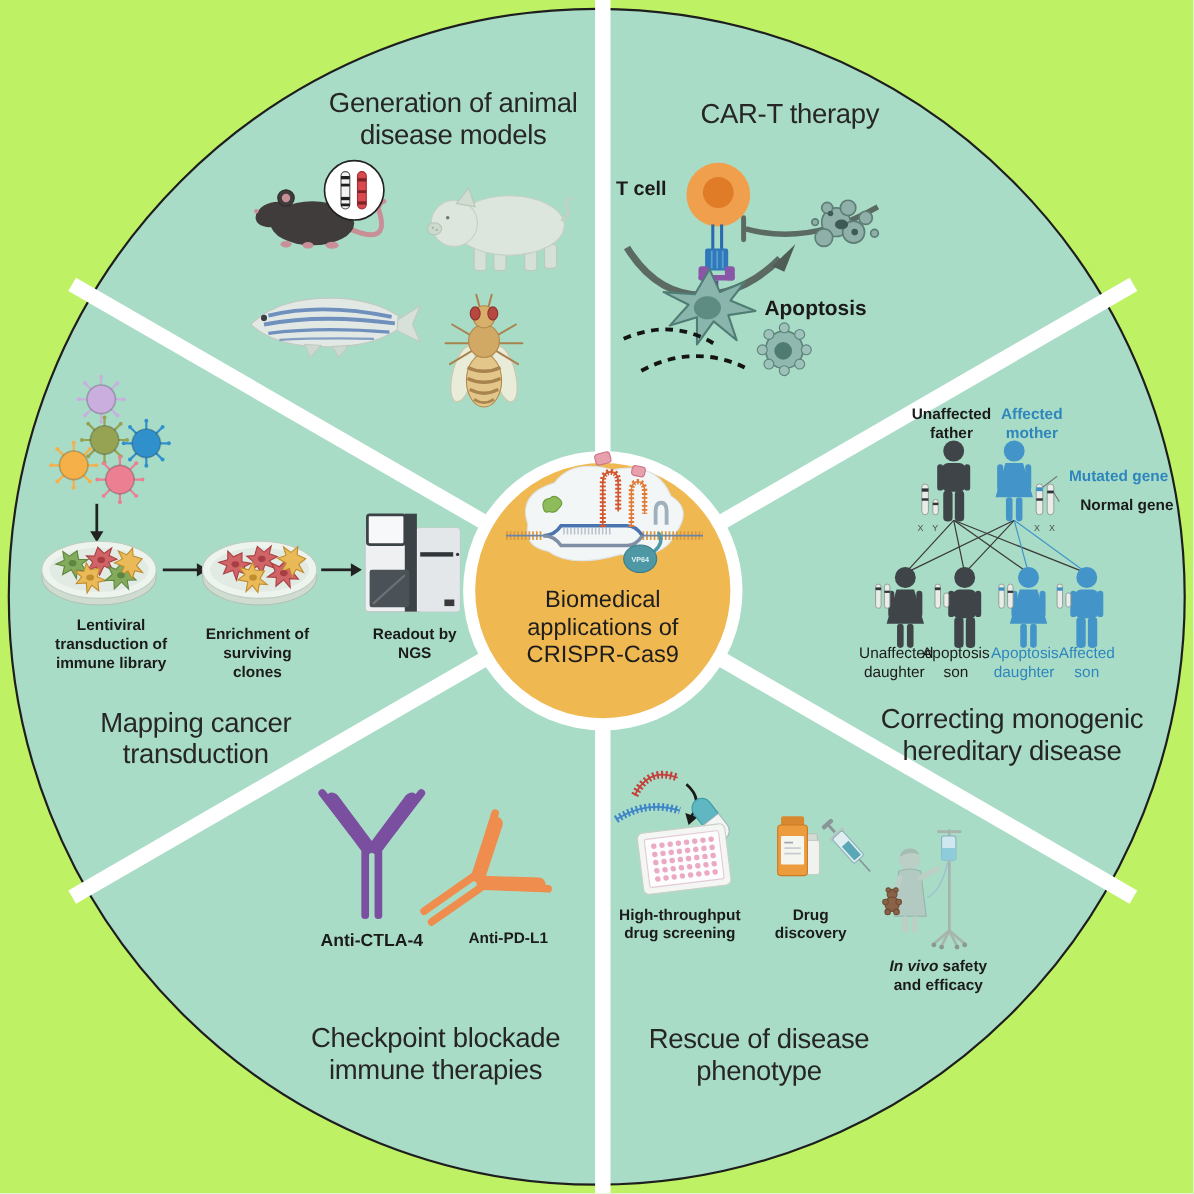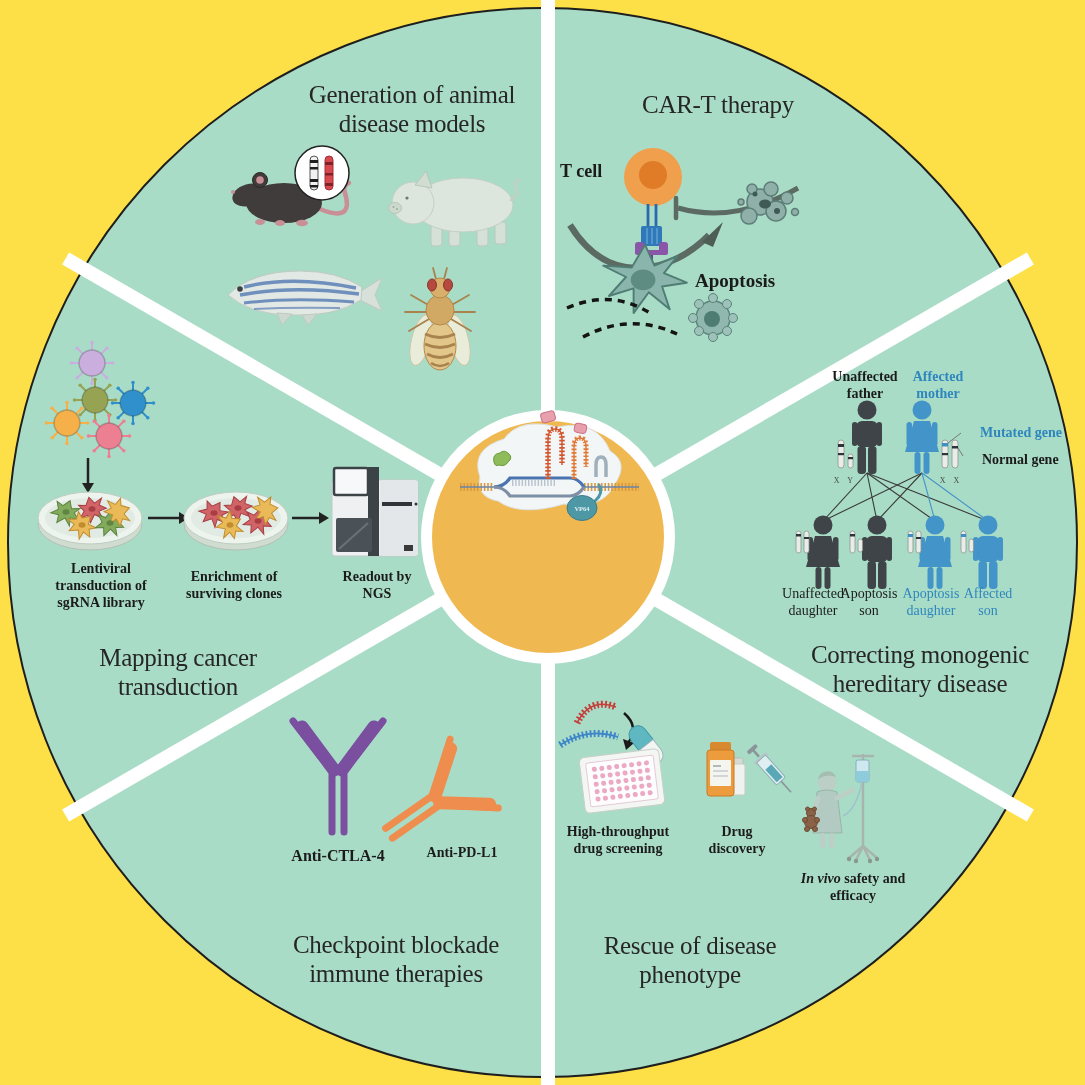--- a/index.html
+++ b/index.html
@@ -1,17 +1,17 @@
 <!DOCTYPE html>
 <html><head>
 <meta charset="utf-8">
 <style>
   html,body{margin:0;padding:0;background:#fff;}
-  #canvas{position:relative;width:1085px;height:1085px;background:#fde047;overflow:hidden;
-          font-family:Liberation Serif, serif;color:#232323;}
+  #canvas{position:relative;width:1085px;height:1085px;background:#bef264;overflow:hidden;
+          font-family:Liberation Sans, sans-serif;color:#232323;}
   .abs{position:absolute;}
   .big-circle{left:7px;top:7px;width:1071px;height:1071px;border-radius:50%;
               background:#a9dcc7;border:2.5px solid #1e1e1e;box-sizing:border-box;}
   .spoke{left:541px;top:-20px;width:14px;height:560px;background:#fff;transform-origin:7px 557px;}
   .center-ring{left:421px;top:410px;width:254px;height:254px;border-radius:50%;background:#fff;}
   .center-circle{left:432px;top:421px;width:232px;height:232px;border-radius:50%;background:#f0b851;}
   .seg-title{font-size:25px;line-height:1.16;text-align:center;color:#262626;letter-spacing:-0.3px;}
   .lbl{font-size:14px;font-weight:bold;line-height:1.22;text-align:center;color:#1b1b1b;}
   .lbl-lg{font-size:18px;font-weight:bold;color:#1b1b1b;}
   .plain{font-weight:normal;}
@@ -353,21 +353,21 @@
       <rect x="38" y="2" width="11" height="89" fill="#3c4347"></rect>
       <rect x="4" y="3" width="34" height="27" rx="2" fill="#f7f8f9" stroke="#3c4347" stroke-width="2.5"></rect>
       <rect x="52" y="37" width="30" height="4" fill="#2f3539"></rect>
       <circle cx="86" cy="39" r="1.5" fill="#2f3539"></circle>
       <rect x="6" y="53" width="36" height="34" rx="2" fill="#4b5257"></rect>
       <path d="M9,84 L38,58" stroke="#6a7277" stroke-width="2"></path>
       <rect x="74" y="80" width="9" height="6" fill="#3a3a3a"></rect>
     </g>
   </svg>
 
-  <div class="abs lbl" style="left:36px;top:560px;width:130px;">Lentiviral transduction of sgRNA library</div>
+  <div class="abs lbl" style="left:36px;top:560px;width:130px;">Lentiviral transduction of immune library</div>
   <div class="abs lbl" style="left:184px;top:568px;width:100px;">Enrichment of surviving clones</div>
   <div class="abs lbl" style="left:332px;top:568px;width:90px;">Readout by NGS</div>
   <div class="abs seg-title" style="left:58px;top:643px;width:240px;">Mapping cancer transduction</div>
 
   <svg class="abs" style="left:278px;top:700px;" width="270" height="150" viewBox="0 0 270 150">
     <g transform="translate(60,20)" stroke="#7a4fa0" stroke-linecap="round" fill="none">
       <path d="M-6,55 L-6,112" stroke-width="7"></path>
       <path d="M6,55 L6,112" stroke-width="7"></path>
       <path d="M-4,50 L-36,7" stroke-width="13"></path>
       <path d="M4,50 L36,7" stroke-width="13"></path>
@@ -495,14 +495,15 @@
         <rect x="-2" y="-7" width="12" height="9" rx="3" fill="#e8a0ac" stroke="#c97386"></rect>
       </g>
     <path d="M144,72 L144,60 Q144,52 149,52 Q154,52 154,60 L154,72" fill="none" stroke="#9fb0bc" stroke-width="3.5"></path>
 
     <path d="M42,57 Q40,49 48,48 Q52,44 57,49 Q61,53 56,57 Q53,62 47,60 Q43,62 42,57 Z" fill="#8fbc5a" stroke="#6a9a3c"></path>
     <path d="M143,96 Q152,88 147,80" fill="none" stroke="#4e98a6" stroke-width="3" stroke-linecap="round"></path>
     <ellipse cx="130" cy="103" rx="15" ry="12.5" fill="#4e98a6" stroke="#3b7d8a"></ellipse>
     <text x="130" y="106" font-size="6.5" font-weight="bold" fill="#dff0f2" text-anchor="middle">VP64</text>
   </svg>
 
+  <div class="abs center-title" style="left:448px;top:533px;width:200px;">Biomedical applications of CRISPR-Cas9</div>
 
 </div>
 
 </body></html>

